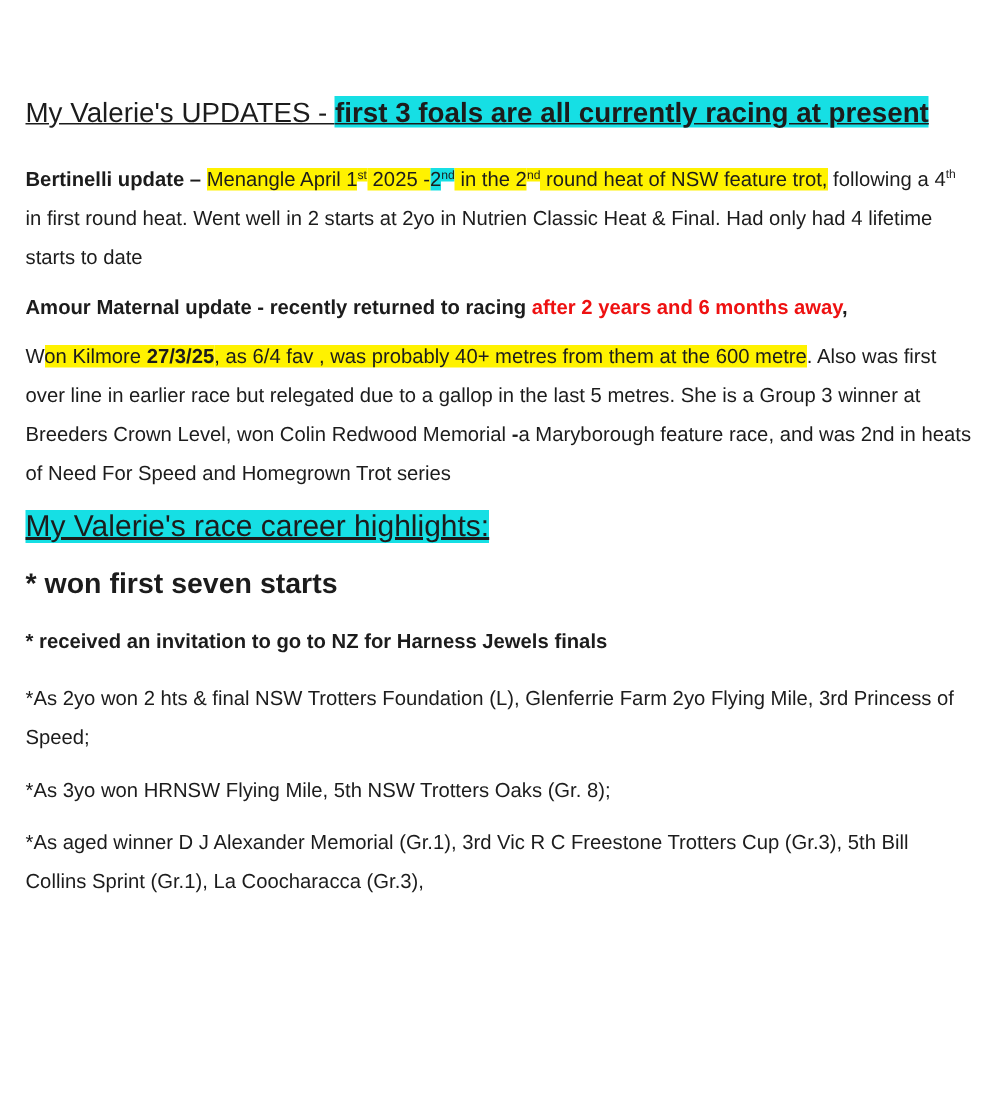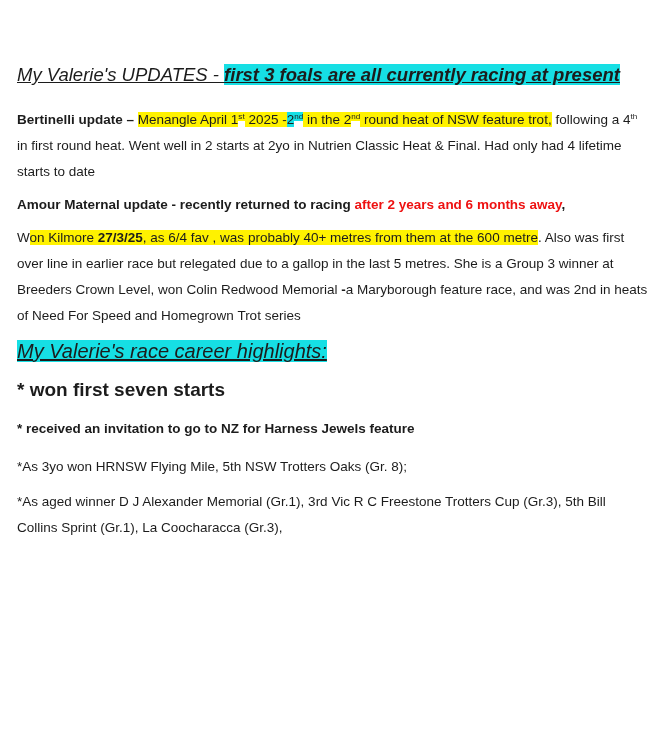--- a/index.html
+++ b/index.html
@@ -25,34 +25,35 @@
   .section-title{font-size:20px;line-height:30px;margin-bottom:10px;}
   .star-line{line-height:27px;}
   .star-gap-a{margin-bottom:11px;}
   .star-gap-b{margin-bottom:13px;}
   .star-gap-c{margin-bottom:12px;line-height:26px;}
   .star-gap-d{margin-bottom:13px;}
   .gap-lg{margin-bottom:9px;}
   .last{margin-bottom:0;}
   .seg-bold{font-weight:bold;}
   .seg-large{font-size:19px;}
-  .seg-underline{text-decoration:underline;font-style:italic;}
+  .seg-underline{text-decoration:underline;}
   sup.seg-sup{font-size:60%;vertical-align:super;line-height:0;text-align:right;}
   .hl-yellow{background:var(--hl-yellow);box-decoration-break:clone;-webkit-box-decoration-break:clone;}
   .hl-cyan{background:var(--hl-cyan);box-decoration-break:clone;-webkit-box-decoration-break:clone;}
   .clr-red{color:var(--red);}
 </style>
 </head>
 <body>
 
 <div class="page">
   <main class="doc">
       <p class="para doc-title"><span class="seg-underline">My Valerie's UPDATES - </span><span class="seg-bold seg-underline hl-cyan">first 3 foals are all currently racing at present</span></p>
       <p class="para body-para"><span class="seg-bold">Bertinelli update – </span><span class="hl-yellow">Menangle April 1</span><sup class="seg-sup hl-yellow">st</sup><span class="hl-yellow"> 2025 -</span><span class="hl-cyan">2</span><sup class="seg-sup hl-cyan">nd</sup><span class="hl-yellow"> in the 2</span><sup class="seg-sup hl-yellow">nd</sup><span class="hl-yellow"> round heat of NSW feature trot,</span><span> following a 4</span><sup class="seg-sup">th</sup><span> in first round heat. Went well in 2 starts at 2yo in Nutrien Classic Heat &amp; Final. Had only had 4 lifetime starts to date</span></p>
       <p class="para body-para"><span class="seg-bold">Amour Maternal update - recently returned to racing </span><span class="seg-bold clr-red">after 2 years and 6 months away</span><span class="seg-bold">,</span></p>
       <p class="para body-para"><span>W</span><span class="hl-yellow">on Kilmore </span><span class="seg-bold hl-yellow">27/3/25</span><span class="hl-yellow">, as 6/4 fav , was probably 40+ metres from them at the 600 metre</span><span>. Also was first over line in earlier race but relegated due to a gallop in the last 5 metres. She is a Group 3 winner at Breeders Crown Level, won Colin Redwood Memorial </span><span class="seg-bold">-</span><span>a Maryborough feature race, and was 2nd in heats of Need For Speed and Homegrown Trot series</span></p>
       <p class="para section-title"><span class="seg-underline hl-cyan">My Valerie's race career highlights:</span></p>
       <p class="para star-line star-gap-a"><span class="seg-bold seg-large">* won first seven starts</span></p>
-      <p class="para star-line star-gap-c"><span class="seg-bold">* received an invitation to go to NZ for Harness Jewels feature</span></p>
+      <p class="para star-line star-gap-c"><span class="seg-bold">* received an invitation to go to NZ for Harness Jewels finals</span></p>
+      <p class="para body-para gap-lg"><span>*As 2yo won 2 hts &amp; final NSW Trotters Foundation (L), Glenferrie Farm 2yo Flying Mile, 3rd Princess of Speed;</span></p>
       <p class="para body-para gap-lg"><span>*As 3yo won HRNSW Flying Mile, 5th NSW Trotters Oaks (Gr. 8);</span></p>
       <p class="para body-para last"><span>*As aged winner D J Alexander Memorial (Gr.1), 3rd Vic R C Freestone Trotters Cup (Gr.3), 5th Bill Collins Sprint (Gr.1), La Coocharacca (Gr.3),</span></p>
     </main>
 </div>
 
 </body></html>

